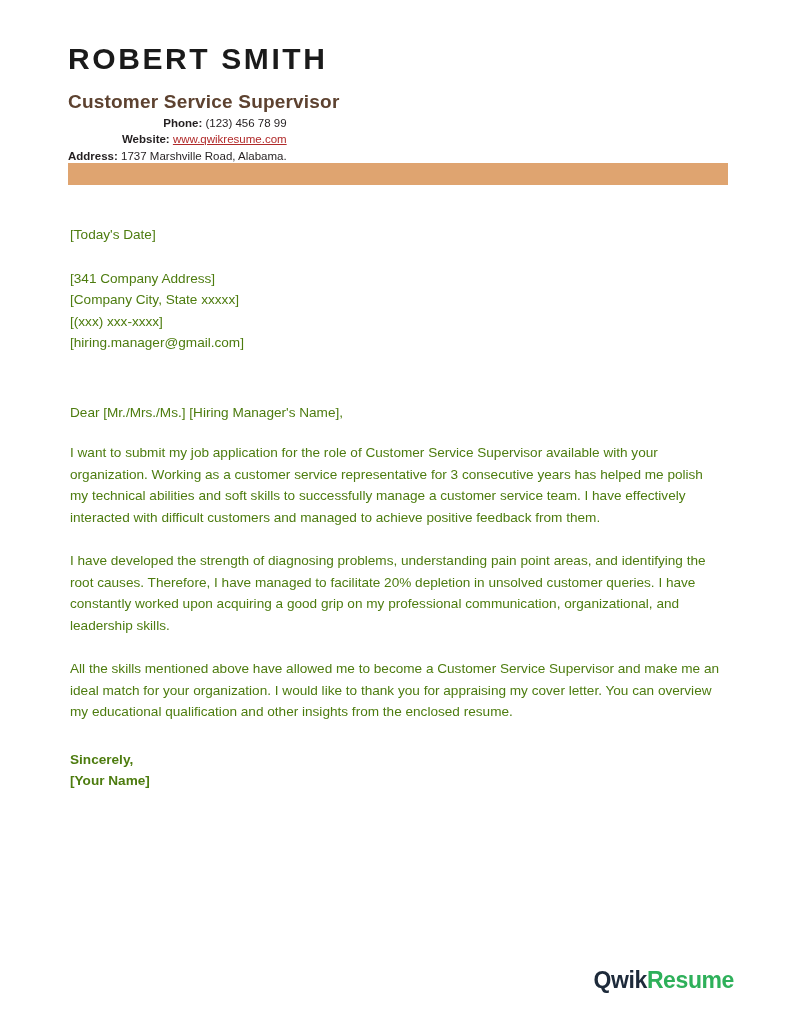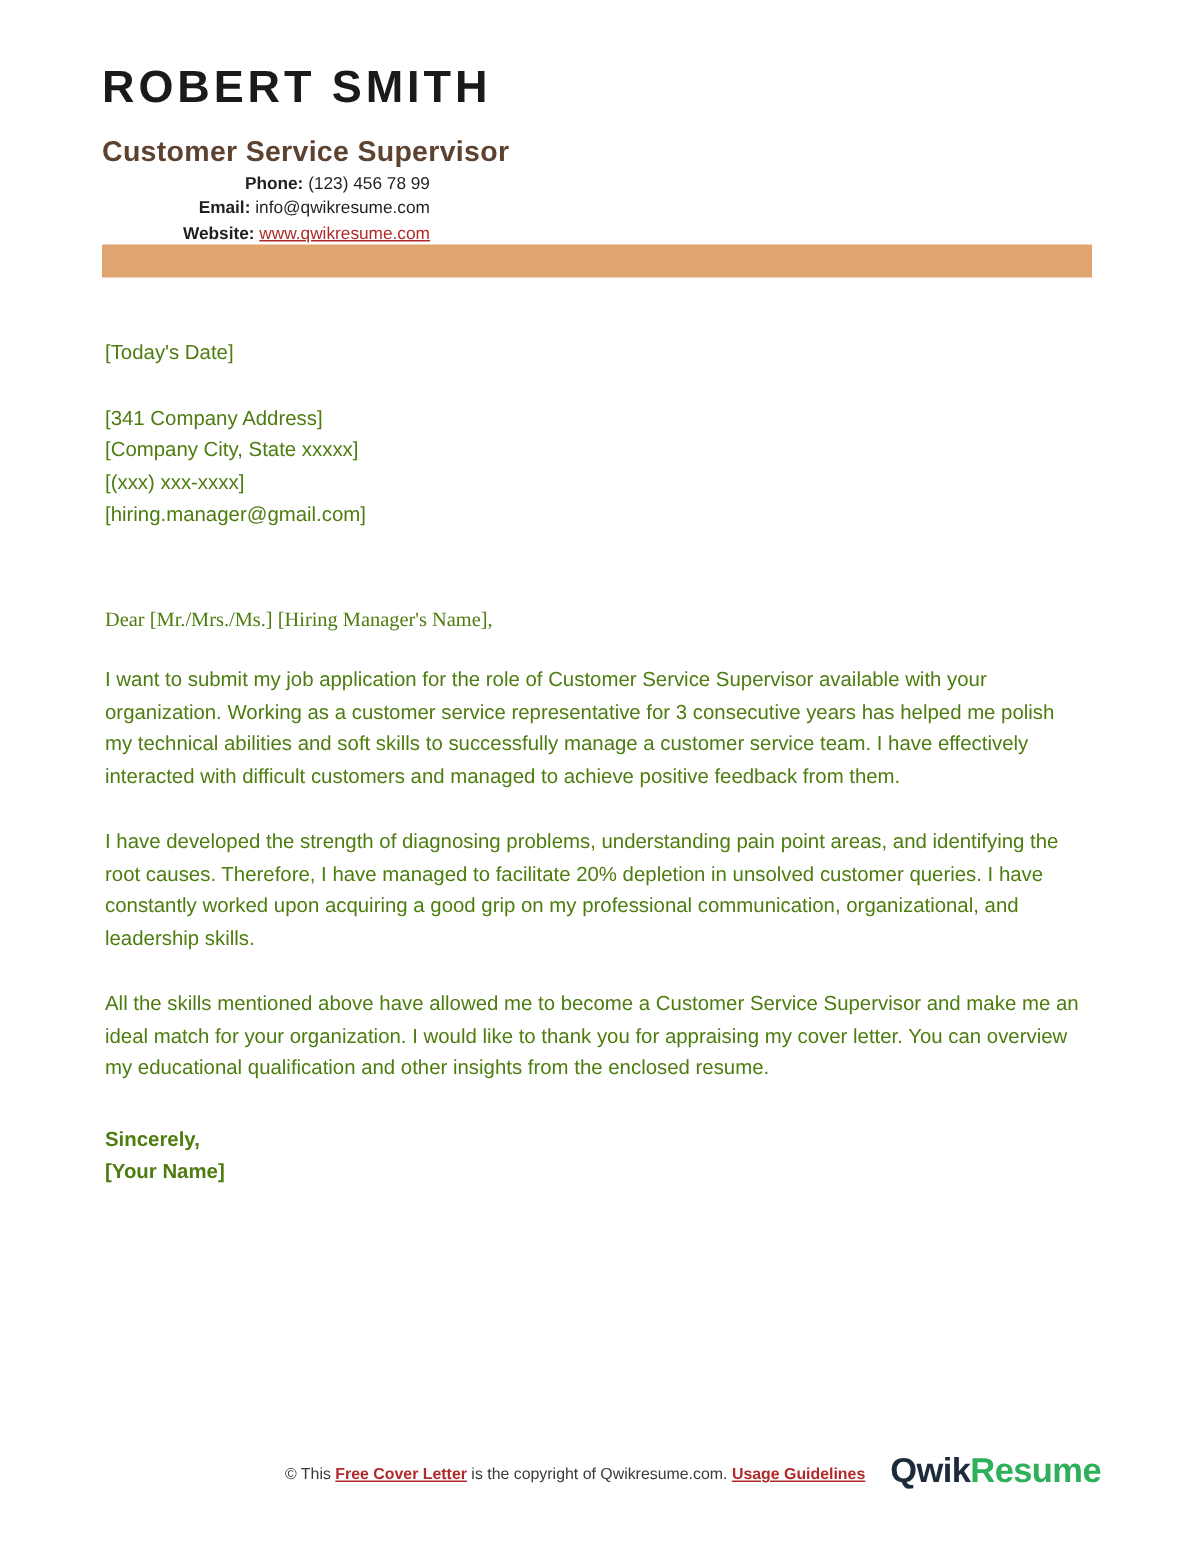--- a/index.html
+++ b/index.html
@@ -102,21 +102,20 @@
 
   .recipient {
     margin: 0 0 48px 0;
   }
   .recipient div {
     white-space: nowrap;
   }
 
   .salutation {
     margin: 0 0 19px 0;
-    font-family: Liberation Serif, serif;
   }
 
   .para {
     margin: 0 0 22px 0;
     text-align: left;
   }
 
   .closing {
     margin: 26px 0 0 0;
     font-weight: bold;
@@ -165,24 +164,20 @@
   <div class="header">
     <div class="identity">
       <div class="full-name">ROBERT SMITH</div>
       <div class="job-title">Customer Service Supervisor</div>
     </div>
 
     <div class="contact-block">
       <div class="contact-row">
         <span class="contact-label">Phone:</span>
         <span>(123) 456 78 99</span>
-      </div>
-      <div class="contact-row">
-        <span class="contact-label">Email:</span>
-        <span>info@qwikresume.com</span>
       </div>
       <div class="contact-row">
         <span class="contact-label">Website:</span>
         <span class="contact-link">www.qwikresume.com</span>
       </div>
       <div class="contact-row">
         <span class="contact-label">Address:</span>
         <span>1737 Marshville Road, Alabama.</span>
       </div>
     </div>
@@ -206,26 +201,19 @@
     <p class="para">I have developed the strength of diagnosing problems, understanding pain point areas, and identifying the root causes. Therefore, I have managed to facilitate 20% depletion in unsolved customer queries. I have constantly worked upon acquiring a good grip on my professional communication, organizational, and leadership skills.</p>
     <p class="para">All the skills mentioned above have allowed me to become a Customer Service Supervisor and make me an ideal match for your organization. I would like to thank you for appraising my cover letter. You can overview my educational qualification and other insights from the enclosed resume.</p>
 
     <div class="closing">
       <div>Sincerely,</div>
       <div>[Your Name]</div>
     </div>
   </div>
 
   <div class="footer">
-    <div class="footer-note">
-      <span>©</span>
-      <span>This</span>
-      <span class="footer-link">Free Cover Letter</span>
-      <span>is the copyright of Qwikresume.com.</span>
-      <span class="footer-link">Usage Guidelines</span>
-    </div>
 
     <div class="logo">
       <span class="logo-qwik">Qwik</span><span class="logo-resume">Resume</span>
     </div>
   </div>
 
 </div>
 
 </body></html>

